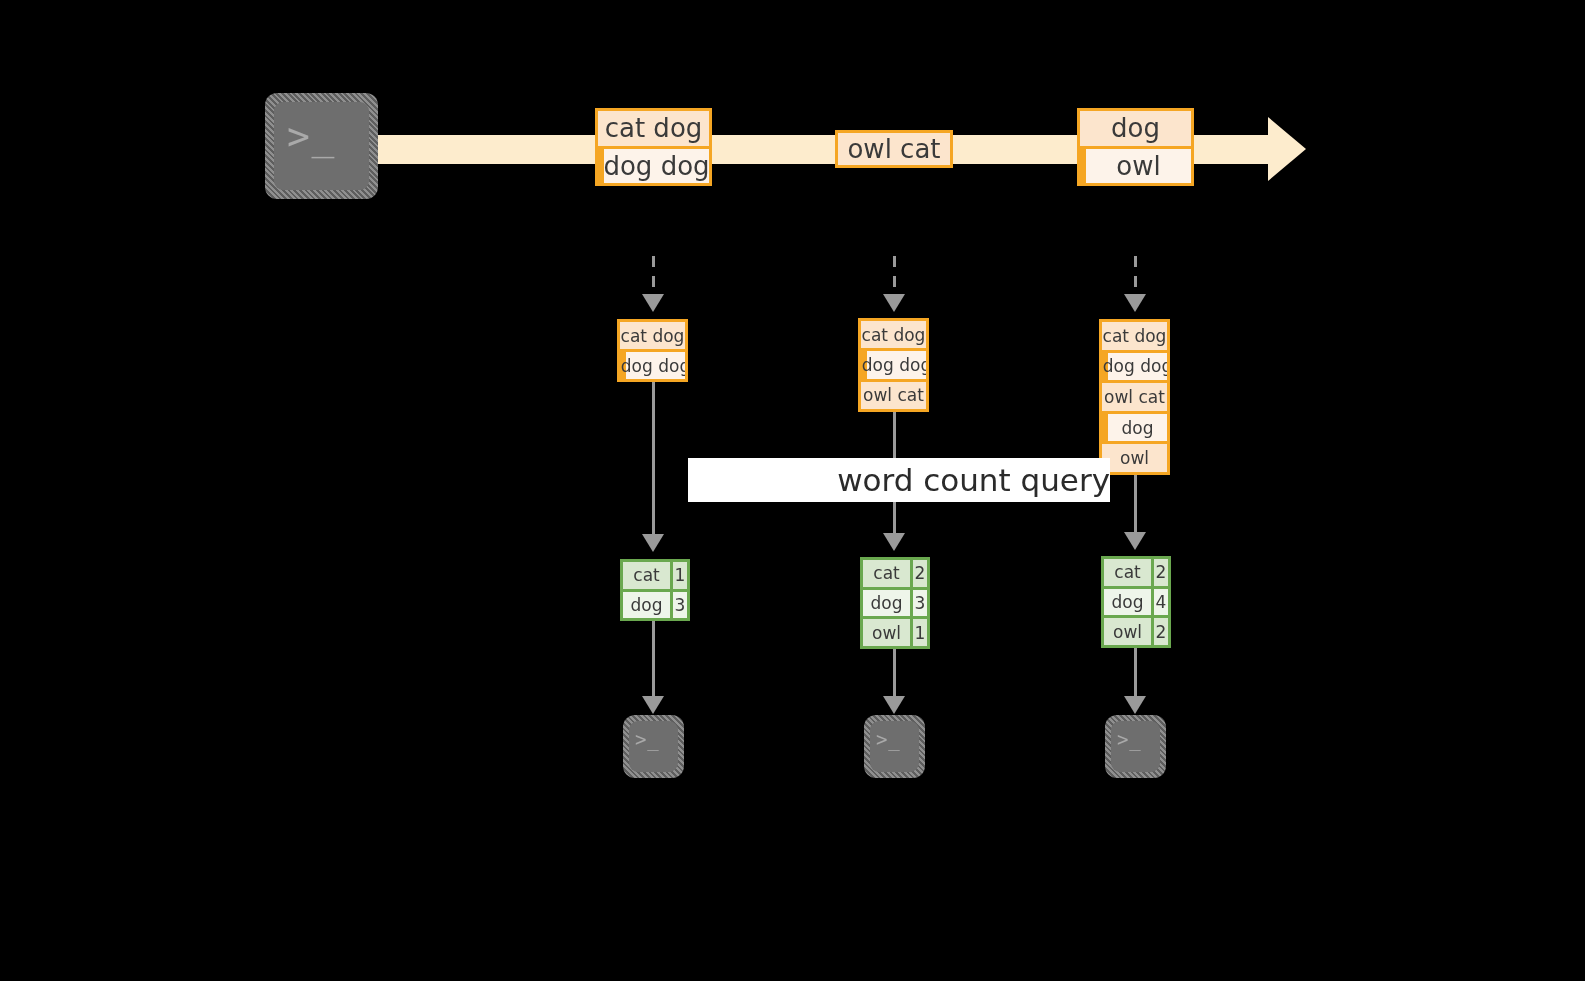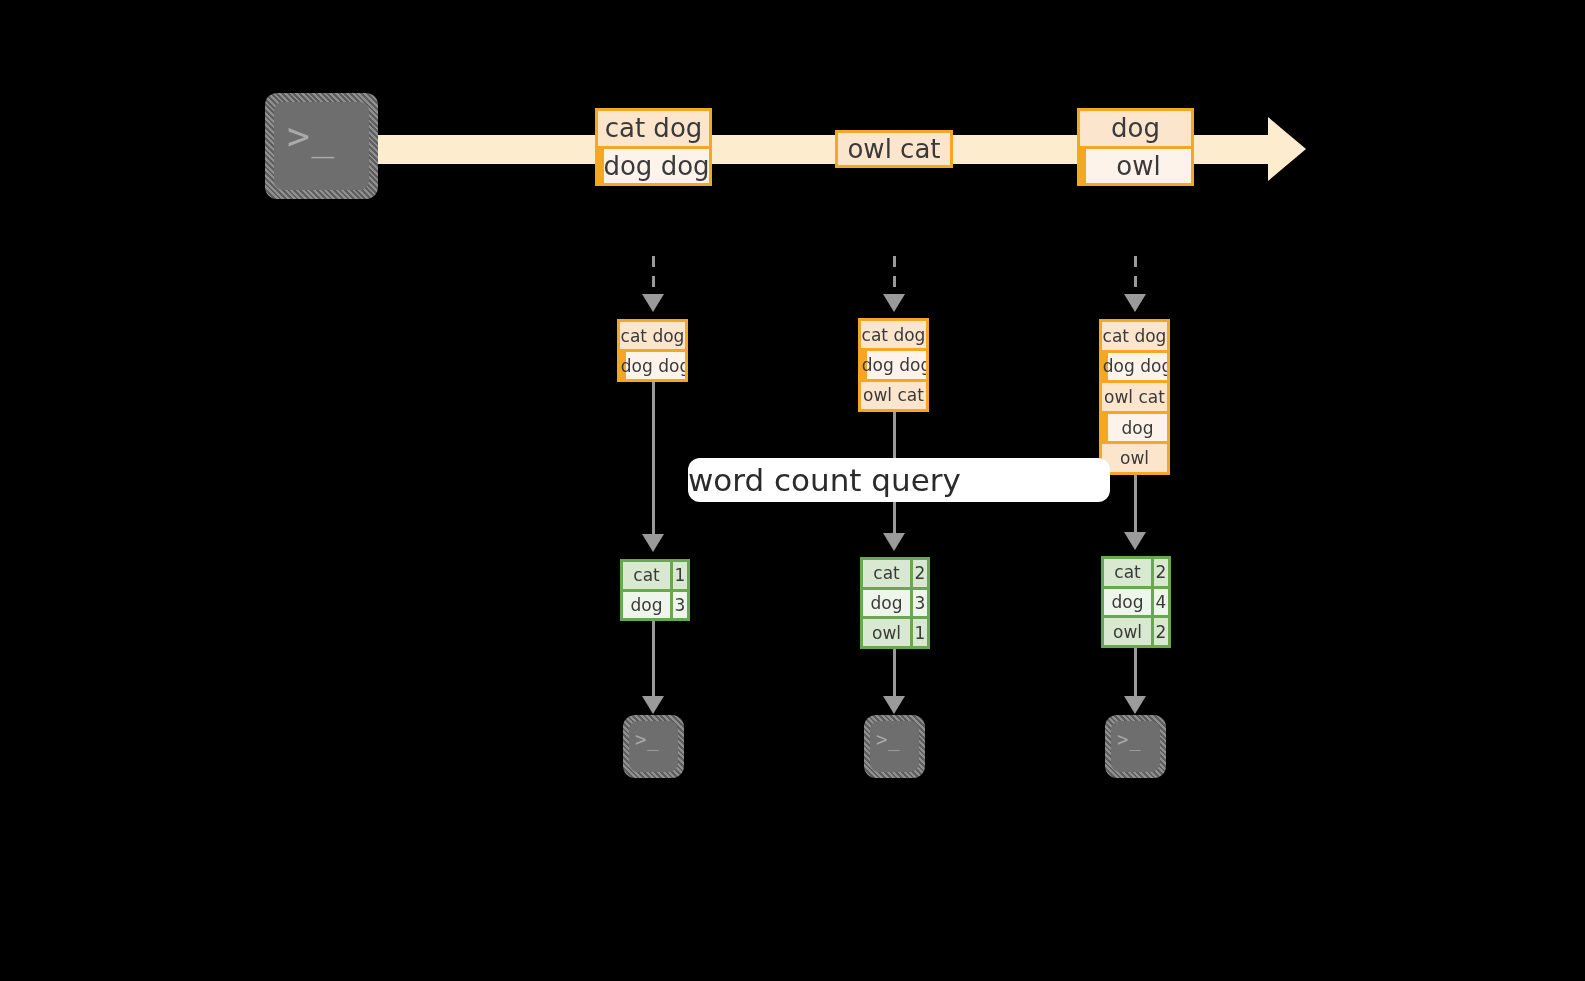--- a/index.html
+++ b/index.html
@@ -140,25 +140,24 @@
     border-right: 11px solid transparent;
     border-top: 18px solid #9a9a9a;
   }
 
   
   .query-label {
     position: absolute;
     background: #ffffff;
     display: flex;
     align-items: center;
-    justify-content: flex-start;
+    justify-content: flex-end;
     color: #2b2b2b;
     font-size: 31px;
     white-space: nowrap;
-    border-radius: 12px;
   }
 </style>
 </head>
 <body>
 
 <div id="stage">
 
   <div class="stream-band" style="left:372px; top:135px; width:900px; height:29px;"></div>
   <div class="stream-arrowhead" style="left:1268px; top:117px;"></div>
 

